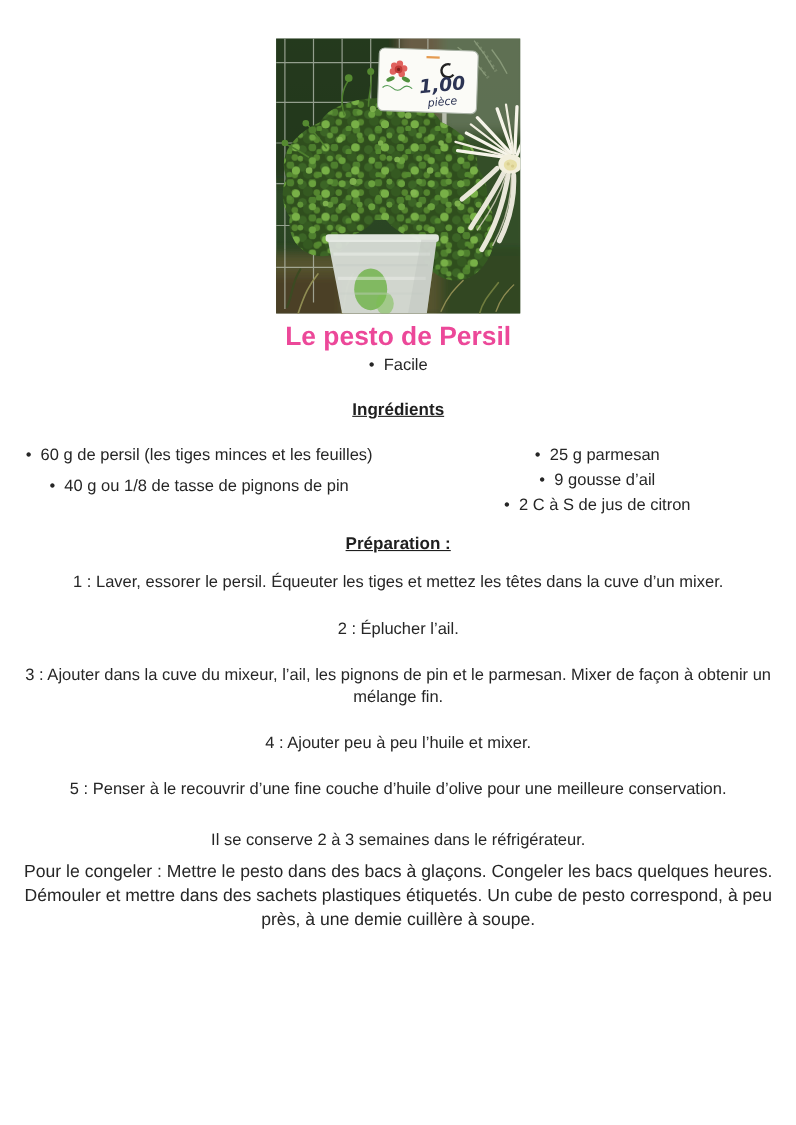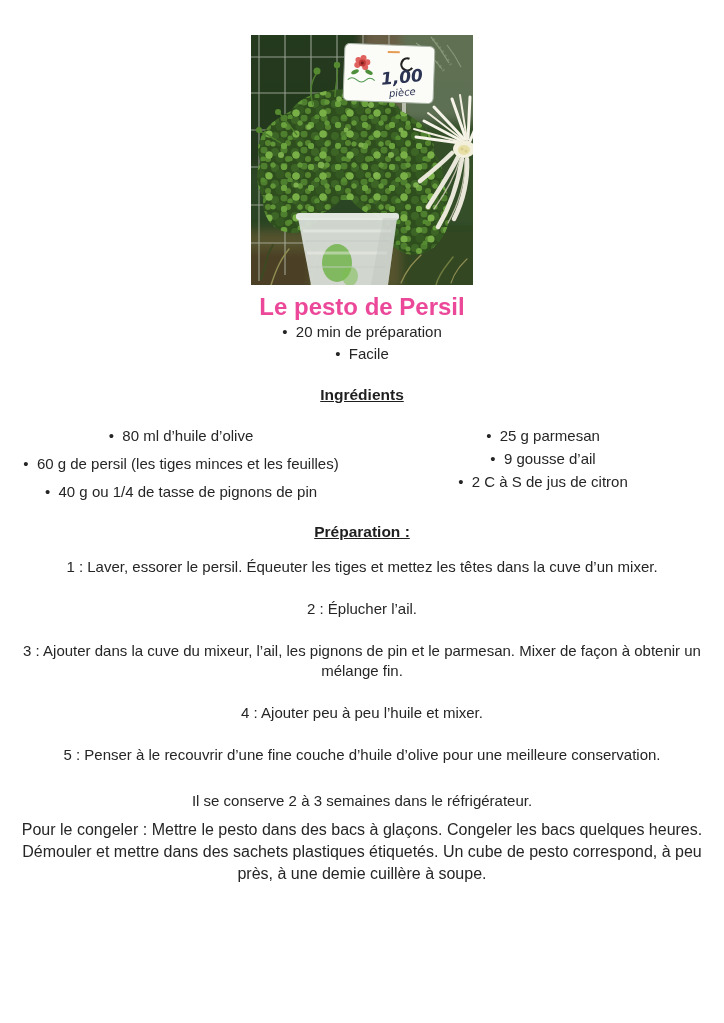--- a/index.html
+++ b/index.html
@@ -213,31 +213,29 @@
         <ellipse cx="0" cy="3" rx="6" ry="5" fill="#e7dfa6"></ellipse>
         <circle cx="-2" cy="2" r="1.5" fill="#d9cd8d"></circle>
           <circle cx="2" cy="4" r="1.5" fill="#d9cd8d"></circle>
       </g>
     </svg>
   </figure>
 
   <h1 class="title">Le pesto de Persil</h1>
 
   <ul class="blist meta">
-    <li>20 min de préparation</li>
     <li>Facile</li>
   </ul>
 
   <h2 class="sect" id="ing-h">Ingrédients</h2>
   <div class="ing-row">
     <div class="ing-col left">
       <ul class="blist">
-        <li>80 ml d’huile d’olive</li>
         <li>60 g de persil (les tiges minces et les feuilles)</li>
-        <li>40 g ou 1/4 de tasse de pignons de pin</li>
+        <li>40 g ou 1/8 de tasse de pignons de pin</li>
       </ul>
     </div>
     <div class="ing-col right">
       <ul class="blist">
         <li>25 g parmesan</li>
         <li>9 gousse d’ail</li>
         <li>2 C à S de jus de citron</li>
       </ul>
     </div>
   </div>

